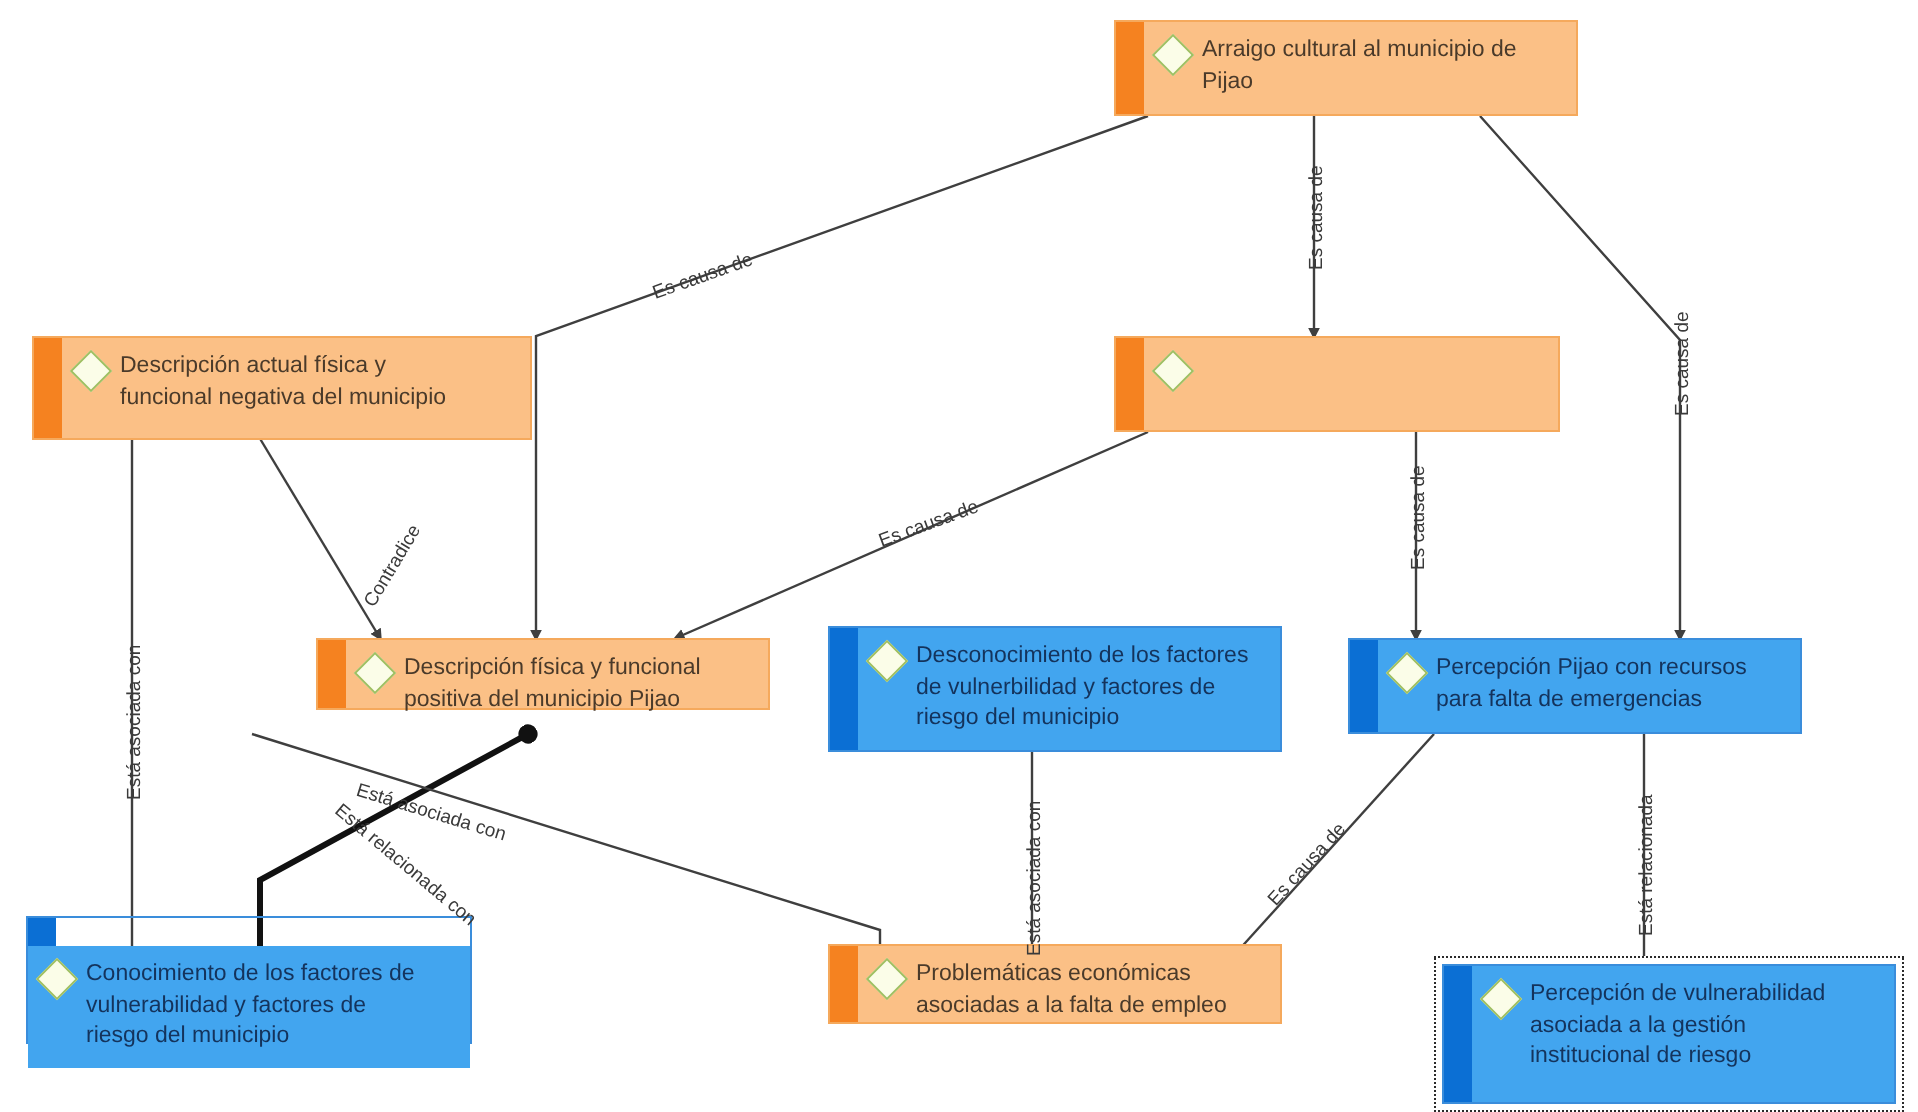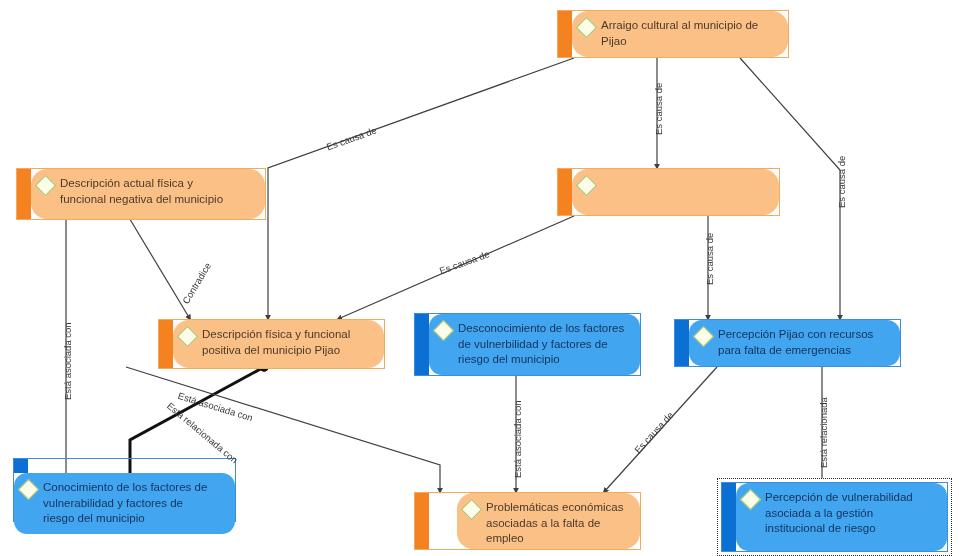--- a/index.html
+++ b/index.html
@@ -51,26 +51,26 @@
     border: 1px solid #9fbf62;
   }
   .node .label {
     font-size: 11.5px;
     line-height: 15.5px;
     white-space: pre-line;
   }
   
   .node.orange { border-color: #f5a95c; }
   .node.orange .tab { background: #f58220; }
-  .node.orange .body { background: #fbc086; border-radius: 16px; }
+  .node.orange .body { background: #fbc086; }
   .node.orange .label { color: #4a3a2a; }
   
   .node.blue { border-color: #3a8ddb; }
   .node.blue .tab { background: #0b6fd4; }
-  .node.blue .body { background: #42a5ef; border-radius: 13px; }
+  .node.blue .body { background: #42a5ef; }
   .node.blue .label { color: #14335c; }
   
   .selwrap {
     position: absolute;
     border: 1px dotted #2a2a2a;
     padding: 3px;
     box-sizing: border-box;
     background: #ffffff;
     z-index: 4;
   }
@@ -139,21 +139,21 @@
           <div class="label">Descripción actual física y
 funcional negativa del municipio</div>
         </div>
       </div>
       <div class="node orange" style="left: 557px; top: 168px; width: 223px; height: 48px;">
         <div class="tab"></div>
         <div class="body">
           <div class="diamond"></div>
         </div>
       </div>
-      <div class="node orange" style="left: 158px; top: 319px; width: 227px; height: 50px;">
+      <div class="node orange" style="left: 158px; top: 319px; width: 227px; height: 36px;">
         <div class="tab"></div>
         <div class="body">
           <div class="diamond"></div>
           <div class="label">Descripción física y funcional
 positiva del municipio Pijao</div>
         </div>
       </div>
       <div class="node blue" style="left: 414px; top: 313px; width: 227px; height: 63px;">
         <div class="tab"></div>
         <div class="body">
@@ -173,21 +173,21 @@
       </div>
       <div class="node blue" style="left: 13px; top: 458px; width: 223px; height: 64px; flex-direction: column;">
         <div class="tab"></div>
         <div class="body">
           <div class="diamond"></div>
           <div class="label">Conocimiento de los factores de
 vulnerabilidad y factores de
 riesgo del municipio</div>
         </div>
       </div>
-      <div class="node orange" style="left: 414px; top: 492px; width: 227px; height: 58px; gap: 28px;">
+      <div class="node orange" style="left: 414px; top: 472px; width: 227px; height: 40px;">
         <div class="tab"></div>
         <div class="body">
           <div class="diamond"></div>
           <div class="label">Problemáticas económicas
 asociadas a la falta de empleo</div>
         </div>
       </div>
       <div class="selwrap" style="left: 717px; top: 478px; width: 235px; height: 78px;">
         <div class="node blue">
           <div class="tab"></div>

